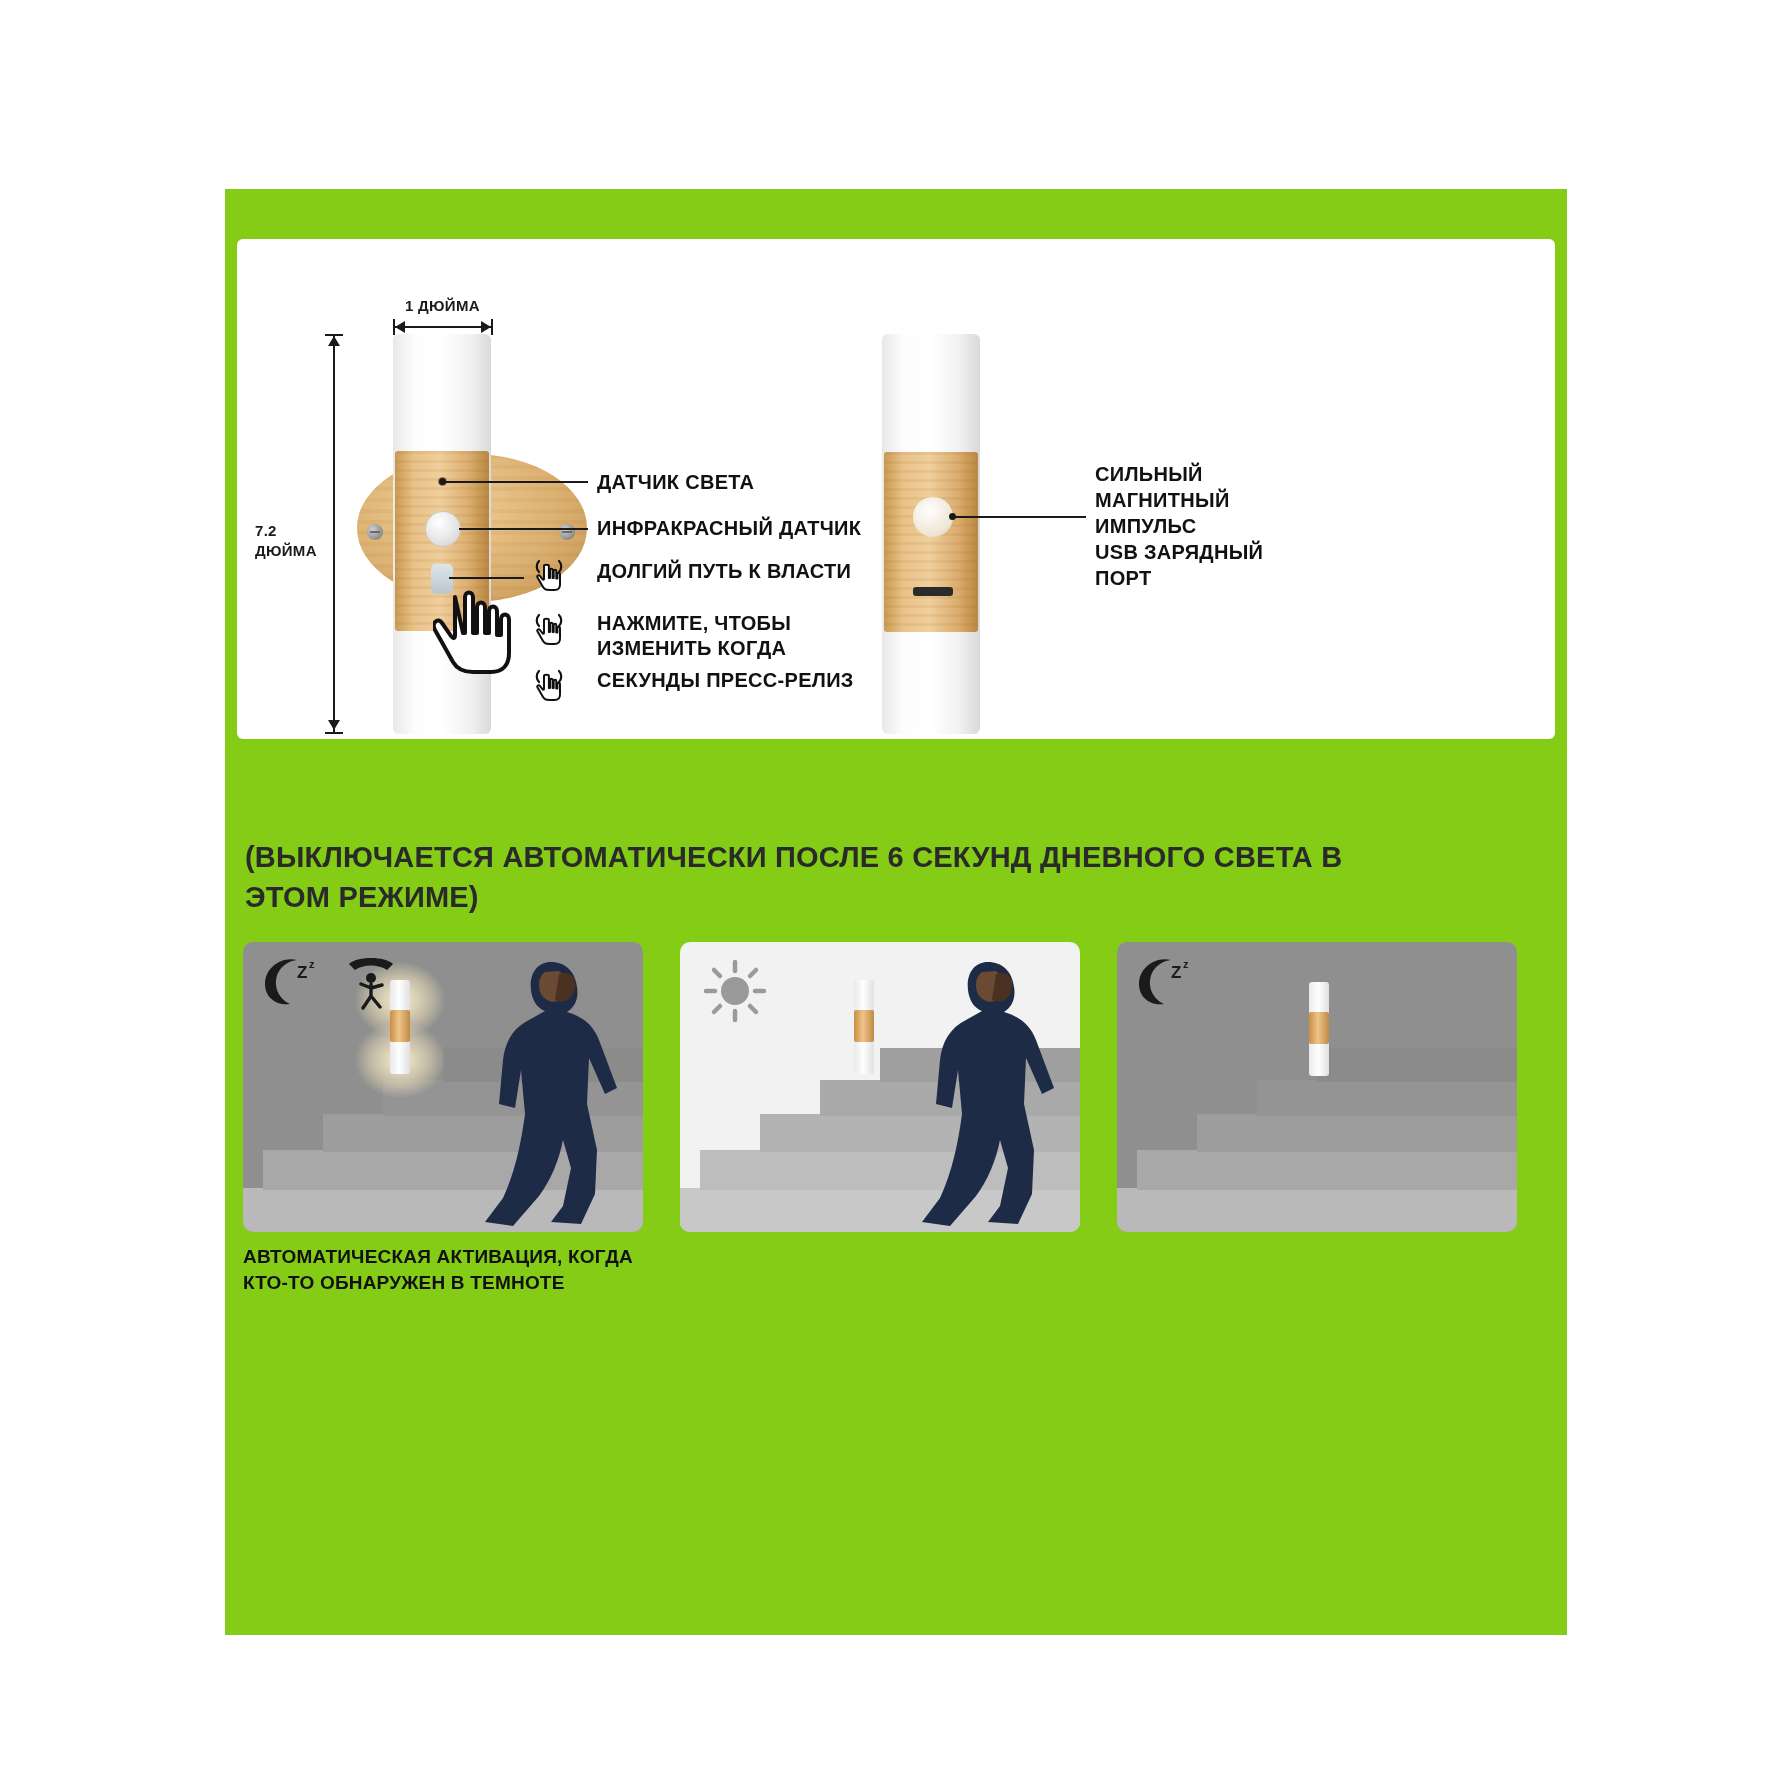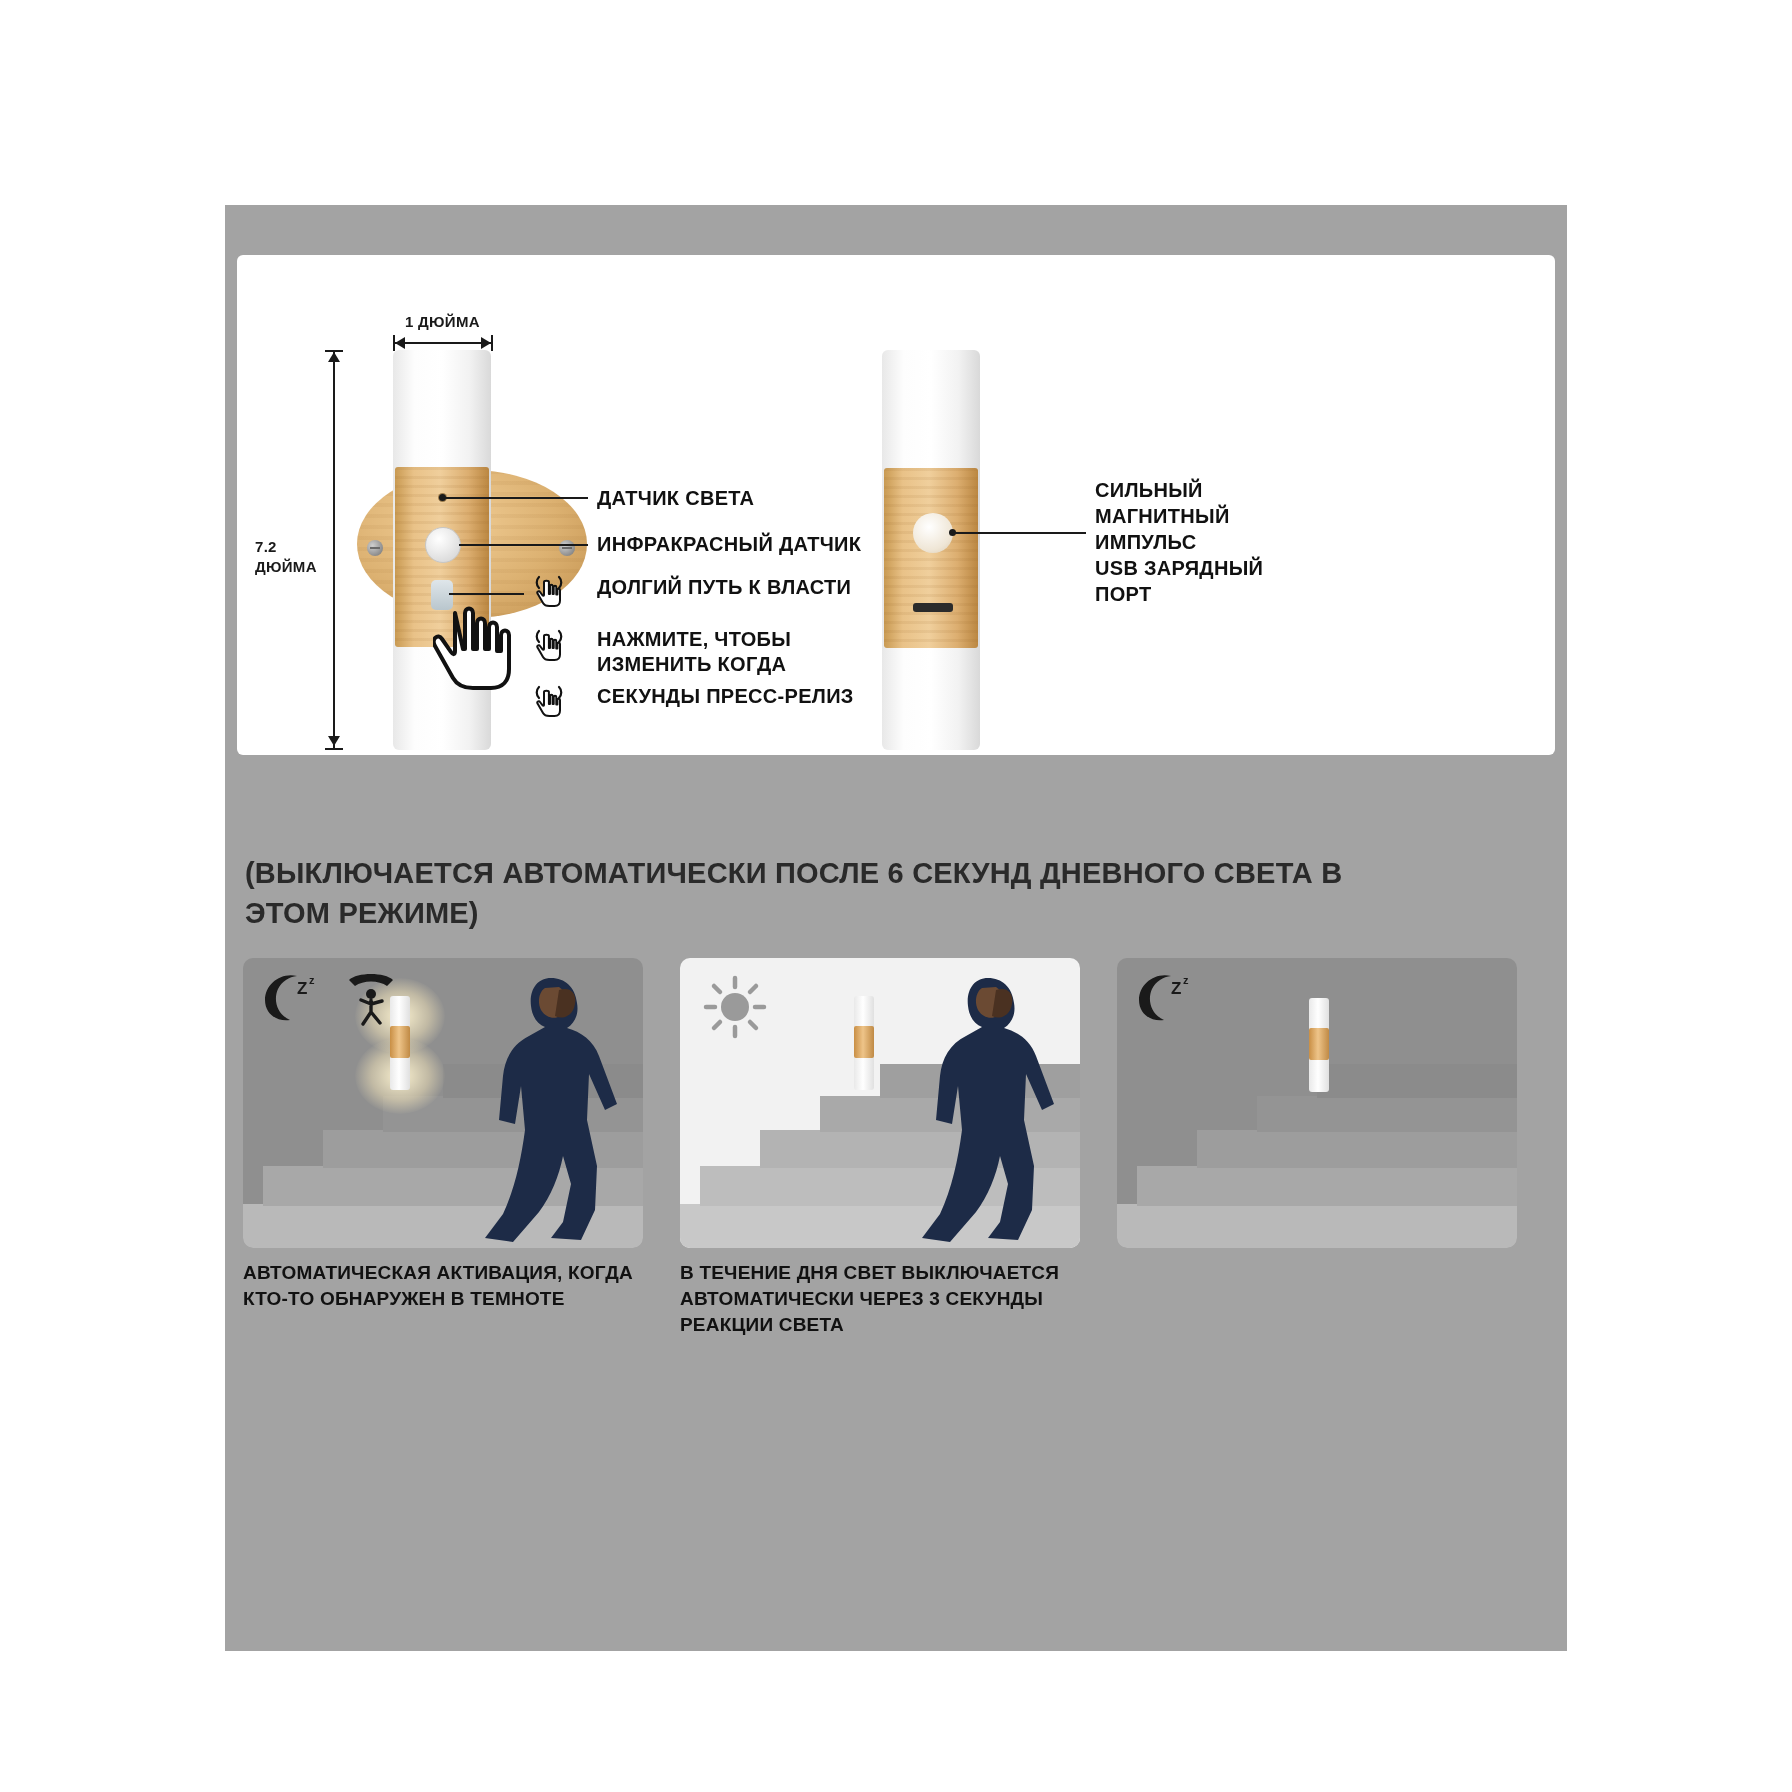--- a/index.html
+++ b/index.html
@@ -11,24 +11,24 @@
     width: 1792px;
     height: 1792px;
     font-family: "Liberation Sans", sans-serif;
     overflow: hidden;
   }
 
   
   #poster {
     position: absolute;
     left: 225px;
-    top: 205px;
+    top: 189px;
     width: 1342px;
     height: 1446px;
-    background: #a3a3a3;
+    background: #84cc16;
   }
 
   
   #diagram-panel {
     position: absolute;
     left: 12px;
     top: 50px;
     width: 1318px;
     height: 500px;
     background: #ffffff;
@@ -354,21 +354,20 @@
           <path d="M35 55 L35 64"></path>
         <path d="M6 35 L15 35"></path>
           <path d="M55 35 L64 35"></path>
         <path d="M14 14 L20 20"></path>
           <path d="M50 50 L56 56"></path>
         <path d="M56 14 L50 20"></path>
           <path d="M20 50 L14 56"></path>
       </g>
     </svg>
   </div>
-  <div class="caption" style="left:455px;">В ТЕЧЕНИЕ ДНЯ СВЕТ ВЫКЛЮЧАЕТСЯ АВТОМАТИЧЕСКИ ЧЕРЕЗ 3 СЕКУНДЫ РЕАКЦИИ СВЕТА</div>
 
   <div class="card card-dark" style="left:892px;">
     <div class="stair" style="left:0px;  top:246px; width:400px; height:44px; background:#b9b9b9;"></div>
     <div class="stair" style="left:20px; top:208px; width:380px; height:40px; background:#a8a8a8;"></div>
     <div class="stair" style="left:80px; top:172px; width:320px; height:38px; background:#9d9d9d;"></div>
     <div class="stair" style="left:140px;top:138px; width:260px; height:36px; background:#949494;"></div>
     <div class="stair" style="left:200px;top:106px; width:200px; height:34px; background:#8b8b8b;"></div>
 
     <div class="mini-lamp" style="left:192px; top:40px; width:20px; height:94px;"></div>
     <div class="mini-wood" style="left:192px; top:70px; width:20px; height:32px;"></div>

